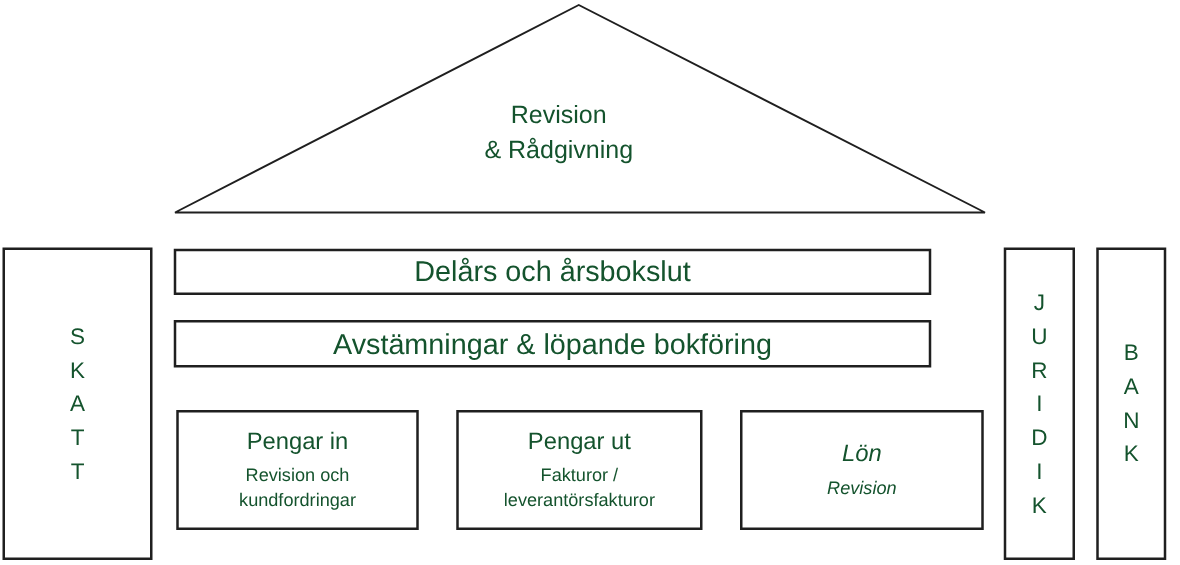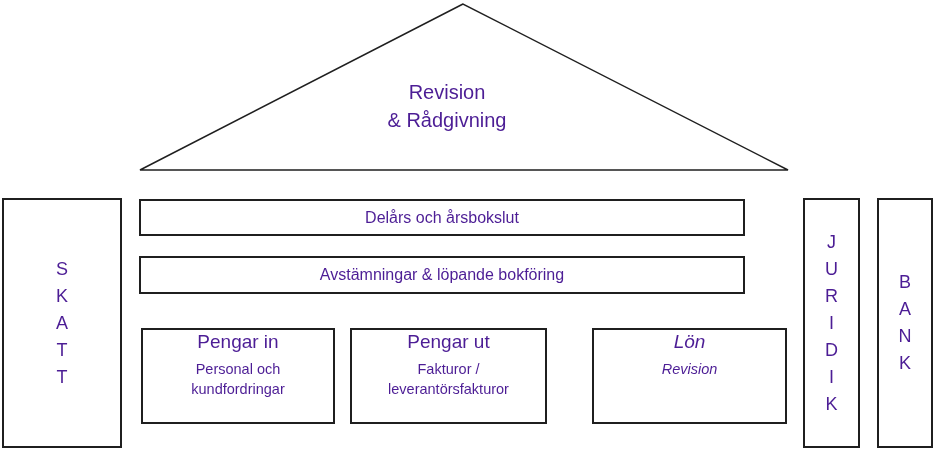--- a/index.html
+++ b/index.html
@@ -6,21 +6,21 @@
     margin: 0;
     padding: 0;
     background: #ffffff;
   }
   .canvas {
     position: relative;
     width: 944px;
     height: 452px;
     background: #ffffff;
     font-family: "Liberation Sans", sans-serif;
-    color: #4c1d95;
+    color: #14532d;
     overflow: hidden;
   }
   .abs { position: absolute; box-sizing: border-box; }
 
   .roof-svg { left: 0; top: 0; width: 944px; height: 180px; }
 
   .roof-text {
     left: 147px;
     top: 78px;
     width: 600px;
@@ -49,46 +49,47 @@
   .pillar-skatt   { left: 2px;   top: 198px; width: 120px; height: 250px; }
   .pillar-juridik { left: 803px; top: 198px; width: 57px;  height: 250px; }
   .pillar-bank    { left: 877px; top: 198px; width: 56px;  height: 250px; }
 
   .bar {
     left: 139px;
     width: 606px;
     display: flex;
     align-items: center;
     justify-content: center;
-    font-size: 16px;
+    font-size: 23px;
     white-space: nowrap;
   }
   .bar-1 { top: 199px; height: 37px; }
   .bar-2 { top: 256px; height: 38px; align-items: center; }
 
   .bottom-box {
     top: 328px;
     height: 96px;
     display: flex;
     flex-direction: column;
     align-items: center;
+    justify-content: center;
     text-align: center;
     padding: 0 10px;
   }
   .bottom-box .box-title {
     font-size: 19px;
     line-height: 24px;
     margin-bottom: 5px;
   }
   .bottom-box .box-subtitle {
     font-size: 14.5px;
     line-height: 20px;
   }
   .box-pengar-in { left: 141px; width: 194px; }
-  .box-pengar-ut { left: 350px; width: 197px; }
+  .box-pengar-ut { left: 365px; width: 197px; }
   .box-lon       { left: 592px; width: 195px; font-style: italic; }
 </style>
 </head>
 <body>
 
 <div class="canvas">
 
   <svg class="abs roof-svg" viewBox="0 0 944 180">
     <polygon points="463,4 140,170 788,170" fill="#ffffff" stroke="#1f1f1f" stroke-width="1.5"></polygon>
   </svg>
@@ -108,21 +109,21 @@
 
   <div class="abs outlined bar bar-1">
     <span>Delårs och årsbokslut</span>
   </div>
   <div class="abs outlined bar bar-2">
     <span>Avstämningar &amp; löpande bokföring</span>
   </div>
 
   <div class="abs outlined bottom-box box-pengar-in">
     <div class="box-title">Pengar in</div>
-    <div class="box-subtitle">Personal och kundfordringar</div>
+    <div class="box-subtitle">Revision och kundfordringar</div>
   </div>
   <div class="abs outlined bottom-box box-pengar-ut">
     <div class="box-title">Pengar ut</div>
     <div class="box-subtitle">Fakturor / leverantörsfakturor</div>
   </div>
   <div class="abs outlined bottom-box box-lon">
     <div class="box-title">Lön</div>
     <div class="box-subtitle">Revision</div>
   </div>
 

